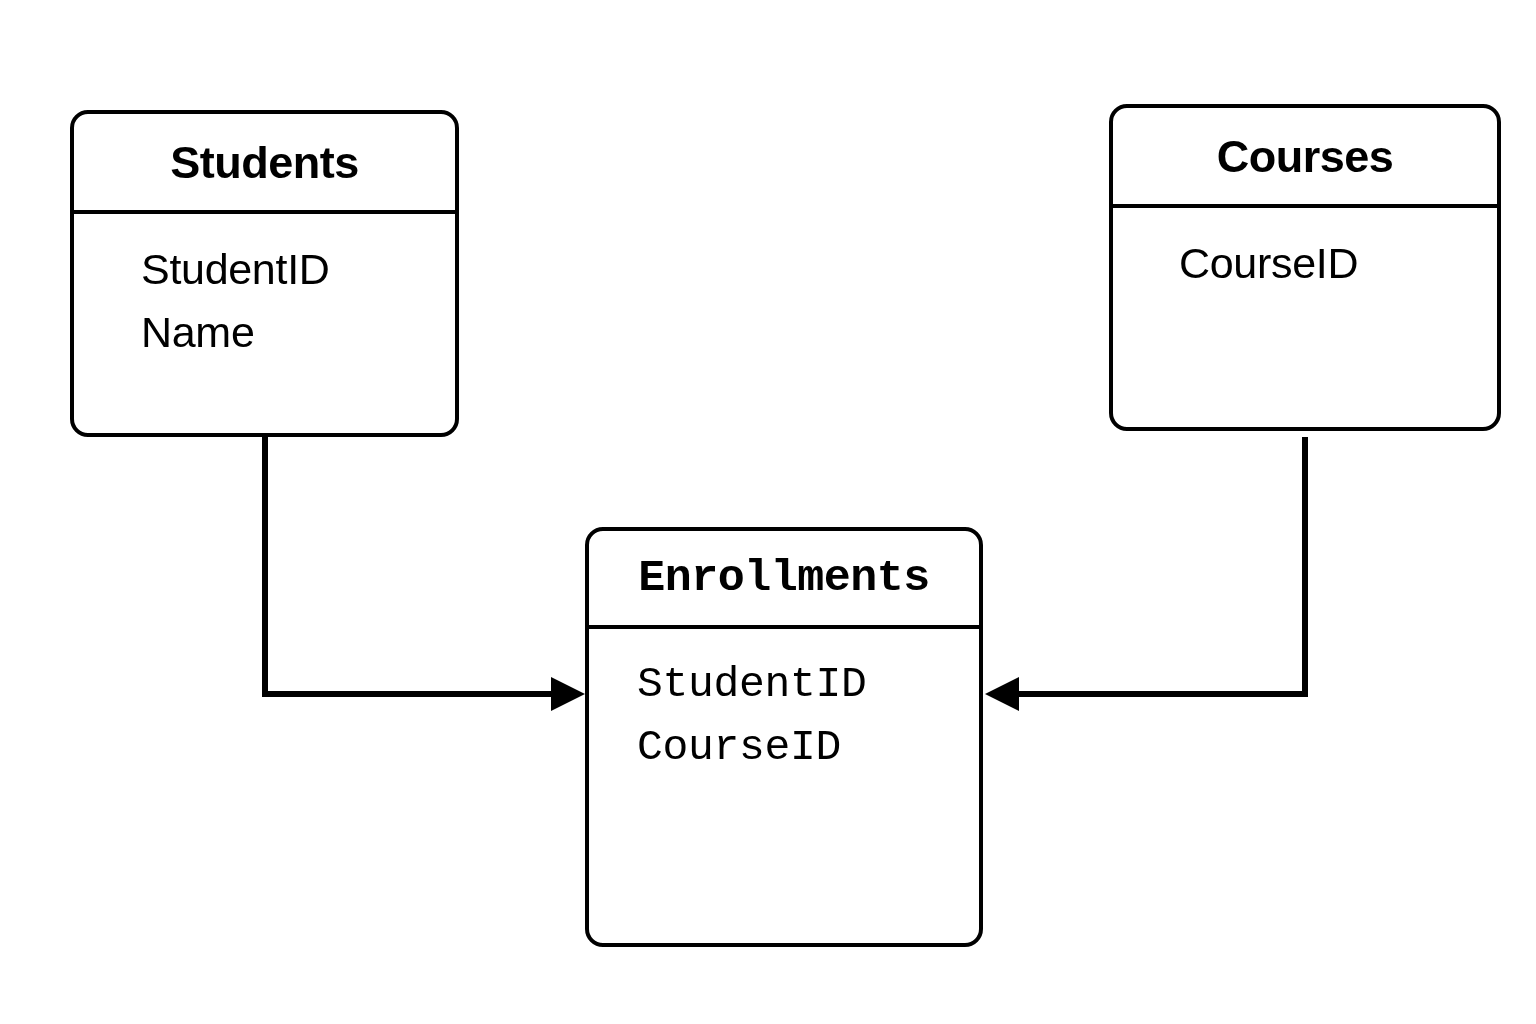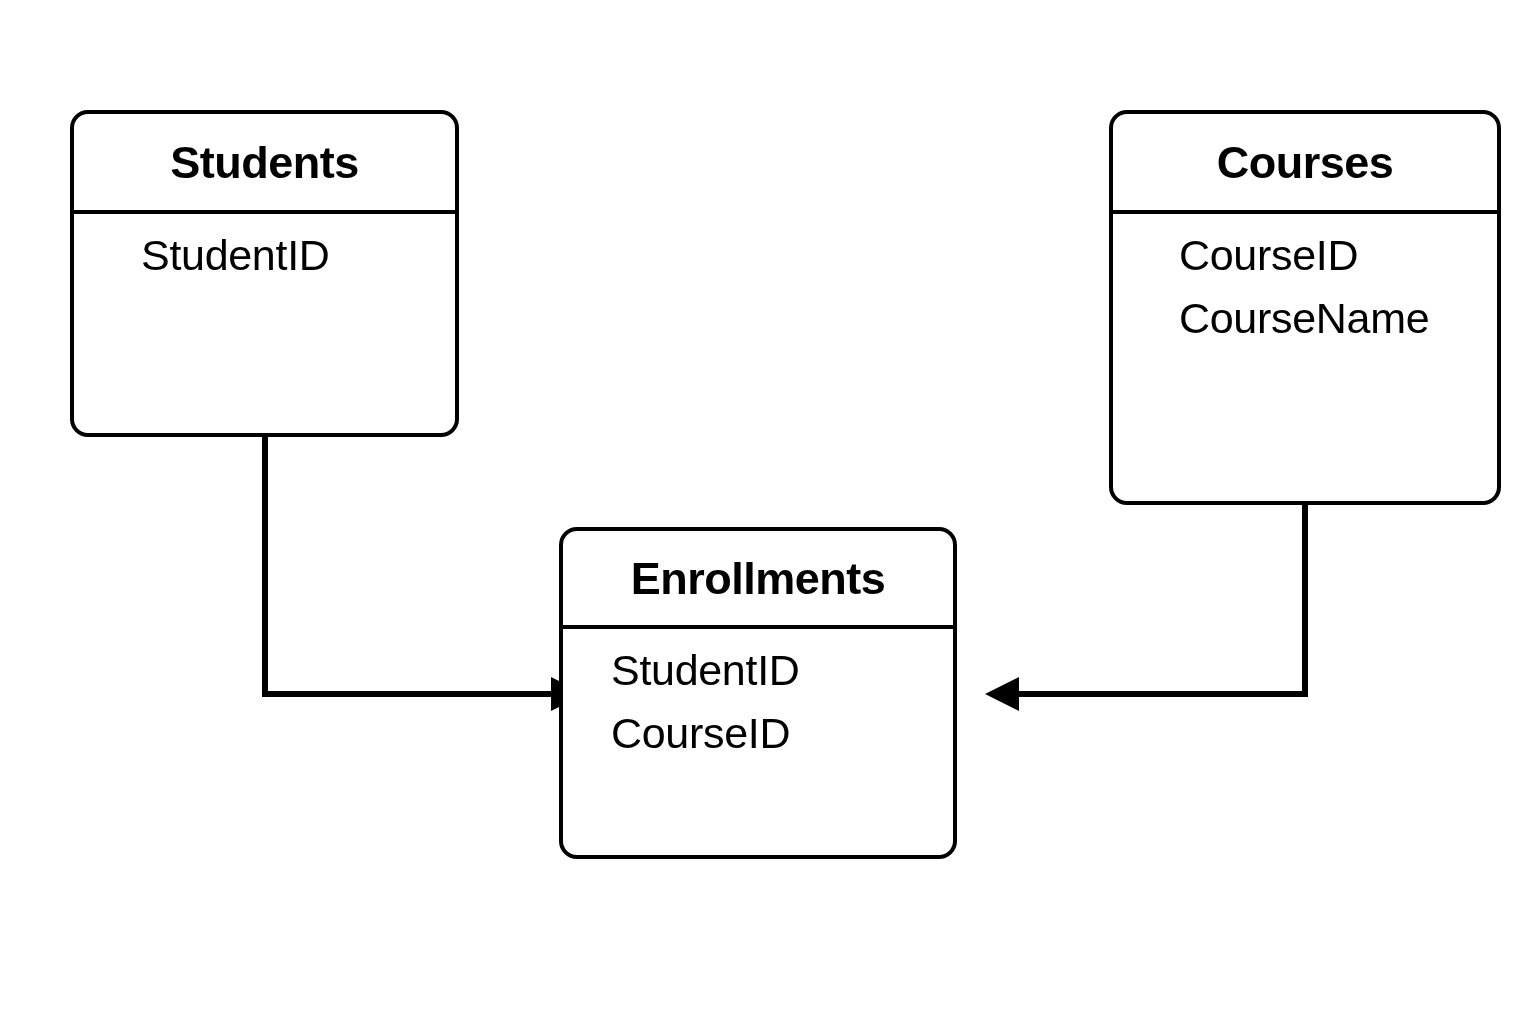--- a/index.html
+++ b/index.html
@@ -47,35 +47,35 @@
   .entity-title {
     font-weight: bold;
     font-size: 45px;
     line-height: 1;
     letter-spacing: -0.5px;
     color: #000000;
     white-space: nowrap;
   }
   .entity-body {
     box-sizing: border-box;
-    padding-top: 10px;
+    padding-top: 24px;
   }
   .attribute {
     font-size: 43px;
     line-height: 63px;
     font-weight: normal;
     letter-spacing: -0.3px;
     color: #000000;
     white-space: nowrap;
   }
 
   
   #entity-students   { left: 53px;   top: 110px;  width: 389px; height: 327px; }
-  #entity-courses    { left: 1092px; top: 110px;  width: 392px; height: 395px; }
-  #entity-enrollments{ left: 542px;  top: 527px;  width: 398px; height: 332px; }
+  #entity-courses    { left: 1092px; top: 104px;  width: 392px; height: 327px; }
+  #entity-enrollments{ left: 568px;  top: 527px;  width: 398px; height: 420px; font-family: Liberation Mono, monospace; }
 
   #entity-students   .entity-header { height: 100px; }
   #entity-courses    .entity-header { height: 100px; }
   #entity-enrollments .entity-header { height: 98px; }
 
   #entity-students   .entity-body { padding-left: 67px; }
   #entity-courses    .entity-body { padding-left: 66px; }
   #entity-enrollments .entity-body { padding-left: 48px; }
 </style>
 </head>
@@ -95,30 +95,30 @@
       <polygon points="968,694 1002,677 1002,711" fill="#000000"></polygon>
     </g>
   </svg>
 
   <div class="entity" id="entity-students">
     <div class="entity-header">
       <span class="entity-title">Students</span>
     </div>
     <div class="entity-body">
       <div class="attribute">StudentID</div>
+      <div class="attribute">Name</div>
     </div>
   </div>
 
   <div class="entity" id="entity-courses">
     <div class="entity-header">
       <span class="entity-title">Courses</span>
     </div>
     <div class="entity-body">
       <div class="attribute">CourseID</div>
-      <div class="attribute">CourseName</div>
     </div>
   </div>
 
   <div class="entity" id="entity-enrollments">
     <div class="entity-header">
       <span class="entity-title">Enrollments</span>
     </div>
     <div class="entity-body">
       <div class="attribute">StudentID</div>
       <div class="attribute">CourseID</div>

